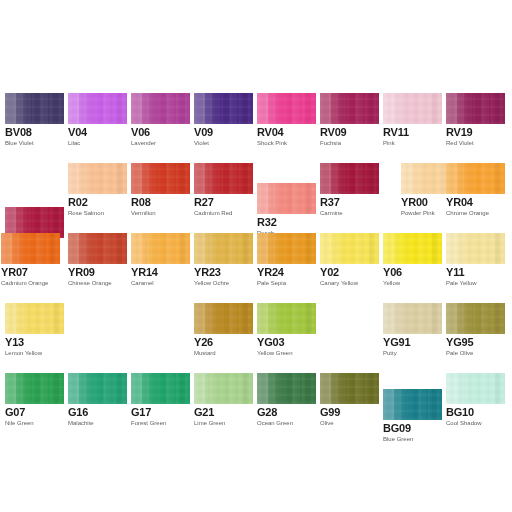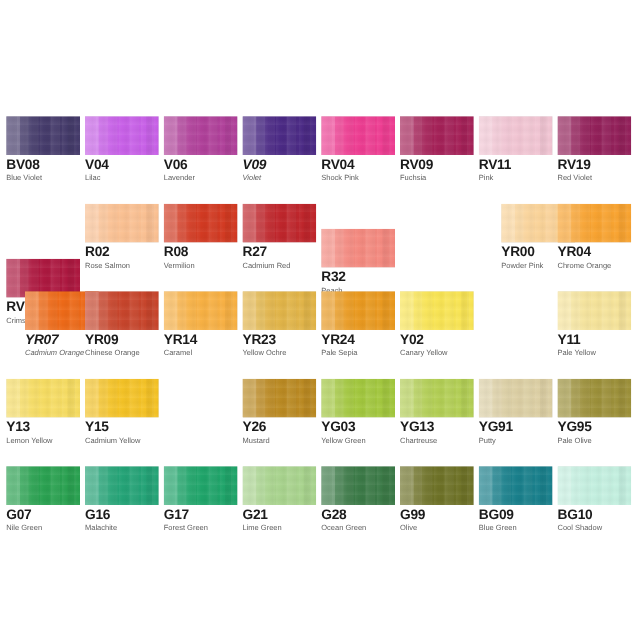--- a/index.html
+++ b/index.html
@@ -136,21 +136,21 @@
           <div class="chip-band band-a"></div>
           <div class="chip-band band-b"></div>
           <div class="chip-band band-c"></div>
           <div class="chip-band band-d"></div>
           <div class="chip-band band-e"></div>
           <div class="chip-grain"></div>
         </div>
         <div class="chip-code">V06</div>
         <div class="chip-name">Lavender</div>
       </div>
-      <div class="swatch-cell" style="left: 194px; font-style: italic;">
+      <div class="swatch-cell" style="left: 194px;">
         <div class="chip">
           <div class="chip-base" style="background: rgb(75, 42, 133);"></div>
           <div class="chip-band band-a"></div>
           <div class="chip-band band-b"></div>
           <div class="chip-band band-c"></div>
           <div class="chip-band band-d"></div>
           <div class="chip-band band-e"></div>
           <div class="chip-grain"></div>
         </div>
         <div class="chip-code">V09</div>
@@ -268,20 +268,33 @@
           <div class="chip-band band-a"></div>
           <div class="chip-band band-b"></div>
           <div class="chip-band band-c"></div>
           <div class="chip-band band-d"></div>
           <div class="chip-band band-e"></div>
           <div class="chip-grain"></div>
         </div>
         <div class="chip-code">R32</div>
         <div class="chip-name">Peach</div>
       </div>
+      <div class="swatch-cell" style="left: 320px;">
+        <div class="chip">
+          <div class="chip-base" style="background: rgb(165, 23, 60);"></div>
+          <div class="chip-band band-a"></div>
+          <div class="chip-band band-b"></div>
+          <div class="chip-band band-c"></div>
+          <div class="chip-band band-d"></div>
+          <div class="chip-band band-e"></div>
+          <div class="chip-grain"></div>
+        </div>
+        <div class="chip-code">R37</div>
+        <div class="chip-name">Carmine</div>
+      </div>
       <div class="swatch-cell" style="left: 383px; margin-left: 18px;">
         <div class="chip">
           <div class="chip-base" style="background: rgb(251, 212, 154);"></div>
           <div class="chip-band band-a"></div>
           <div class="chip-band band-b"></div>
           <div class="chip-band band-c"></div>
           <div class="chip-band band-d"></div>
           <div class="chip-band band-e"></div>
           <div class="chip-grain"></div>
         </div>
@@ -296,21 +309,21 @@
           <div class="chip-band band-c"></div>
           <div class="chip-band band-d"></div>
           <div class="chip-band band-e"></div>
           <div class="chip-grain"></div>
         </div>
         <div class="chip-code">YR04</div>
         <div class="chip-name">Chrome Orange</div>
       </div>
     </div>
     <div class="swatch-row" style="top: 233px;">
-      <div class="swatch-cell" style="left: 20px; font-style: italic;">
+      <div class="swatch-cell" style="left: 1px;">
         <div class="chip">
           <div class="chip-base" style="background: rgb(238, 106, 24);"></div>
           <div class="chip-band band-a"></div>
           <div class="chip-band band-b"></div>
           <div class="chip-band band-c"></div>
           <div class="chip-band band-d"></div>
           <div class="chip-band band-e"></div>
           <div class="chip-grain"></div>
         </div>
         <div class="chip-code">YR07</div>
@@ -373,20 +386,33 @@
           <div class="chip-base" style="background: rgb(249, 229, 85);"></div>
           <div class="chip-band band-a"></div>
           <div class="chip-band band-b"></div>
           <div class="chip-band band-c"></div>
           <div class="chip-band band-d"></div>
           <div class="chip-band band-e"></div>
           <div class="chip-grain"></div>
         </div>
         <div class="chip-code">Y02</div>
         <div class="chip-name">Canary Yellow</div>
+      </div>
+      <div class="swatch-cell" style="left: 383px;">
+        <div class="chip">
+          <div class="chip-base" style="background: rgb(248, 231, 28);"></div>
+          <div class="chip-band band-a"></div>
+          <div class="chip-band band-b"></div>
+          <div class="chip-band band-c"></div>
+          <div class="chip-band band-d"></div>
+          <div class="chip-band band-e"></div>
+          <div class="chip-grain"></div>
+        </div>
+        <div class="chip-code">Y06</div>
+        <div class="chip-name">Yellow</div>
       </div>
       <div class="swatch-cell" style="left: 446px;">
         <div class="chip">
           <div class="chip-base" style="background: rgb(246, 228, 155);"></div>
           <div class="chip-band band-a"></div>
           <div class="chip-band band-b"></div>
           <div class="chip-band band-c"></div>
           <div class="chip-band band-d"></div>
           <div class="chip-band band-e"></div>
           <div class="chip-grain"></div>
@@ -402,33 +428,20 @@
           <div class="chip-band band-a"></div>
           <div class="chip-band band-b"></div>
           <div class="chip-band band-c"></div>
           <div class="chip-band band-d"></div>
           <div class="chip-band band-e"></div>
           <div class="chip-grain"></div>
         </div>
         <div class="chip-code">Y13</div>
         <div class="chip-name">Lemon Yellow</div>
       </div>
-      <div class="swatch-cell" style="left: 68px;">
-        <div class="chip">
-          <div class="chip-base" style="background: rgb(245, 195, 38);"></div>
-          <div class="chip-band band-a"></div>
-          <div class="chip-band band-b"></div>
-          <div class="chip-band band-c"></div>
-          <div class="chip-band band-d"></div>
-          <div class="chip-band band-e"></div>
-          <div class="chip-grain"></div>
-        </div>
-        <div class="chip-code">Y15</div>
-        <div class="chip-name">Cadmium Yellow</div>
-      </div>
       <div class="swatch-cell" style="left: 194px;">
         <div class="chip">
           <div class="chip-base" style="background: rgb(187, 138, 34);"></div>
           <div class="chip-band band-a"></div>
           <div class="chip-band band-b"></div>
           <div class="chip-band band-c"></div>
           <div class="chip-band band-d"></div>
           <div class="chip-band band-e"></div>
           <div class="chip-grain"></div>
         </div>
@@ -440,33 +453,20 @@
           <div class="chip-base" style="background: rgb(163, 200, 62);"></div>
           <div class="chip-band band-a"></div>
           <div class="chip-band band-b"></div>
           <div class="chip-band band-c"></div>
           <div class="chip-band band-d"></div>
           <div class="chip-band band-e"></div>
           <div class="chip-grain"></div>
         </div>
         <div class="chip-code">YG03</div>
         <div class="chip-name">Yellow Green</div>
-      </div>
-      <div class="swatch-cell" style="left: 320px;">
-        <div class="chip">
-          <div class="chip-base" style="background: rgb(179, 207, 85);"></div>
-          <div class="chip-band band-a"></div>
-          <div class="chip-band band-b"></div>
-          <div class="chip-band band-c"></div>
-          <div class="chip-band band-d"></div>
-          <div class="chip-band band-e"></div>
-          <div class="chip-grain"></div>
-        </div>
-        <div class="chip-code">YG13</div>
-        <div class="chip-name">Chartreuse</div>
       </div>
       <div class="swatch-cell" style="left: 383px;">
         <div class="chip">
           <div class="chip-base" style="background: rgb(221, 208, 165);"></div>
           <div class="chip-band band-a"></div>
           <div class="chip-band band-b"></div>
           <div class="chip-band band-c"></div>
           <div class="chip-band band-d"></div>
           <div class="chip-band band-e"></div>
           <div class="chip-grain"></div>
@@ -560,21 +560,21 @@
           <div class="chip-band band-a"></div>
           <div class="chip-band band-b"></div>
           <div class="chip-band band-c"></div>
           <div class="chip-band band-d"></div>
           <div class="chip-band band-e"></div>
           <div class="chip-grain"></div>
         </div>
         <div class="chip-code">G99</div>
         <div class="chip-name">Olive</div>
       </div>
-      <div class="swatch-cell" style="left: 383px;">
+      <div class="swatch-cell" style="left: 383px; margin-top: 16px;">
         <div class="chip">
           <div class="chip-base" style="background: rgb(25, 128, 140);"></div>
           <div class="chip-band band-a"></div>
           <div class="chip-band band-b"></div>
           <div class="chip-band band-c"></div>
           <div class="chip-band band-d"></div>
           <div class="chip-band band-e"></div>
           <div class="chip-grain"></div>
         </div>
         <div class="chip-code">BG09</div>

